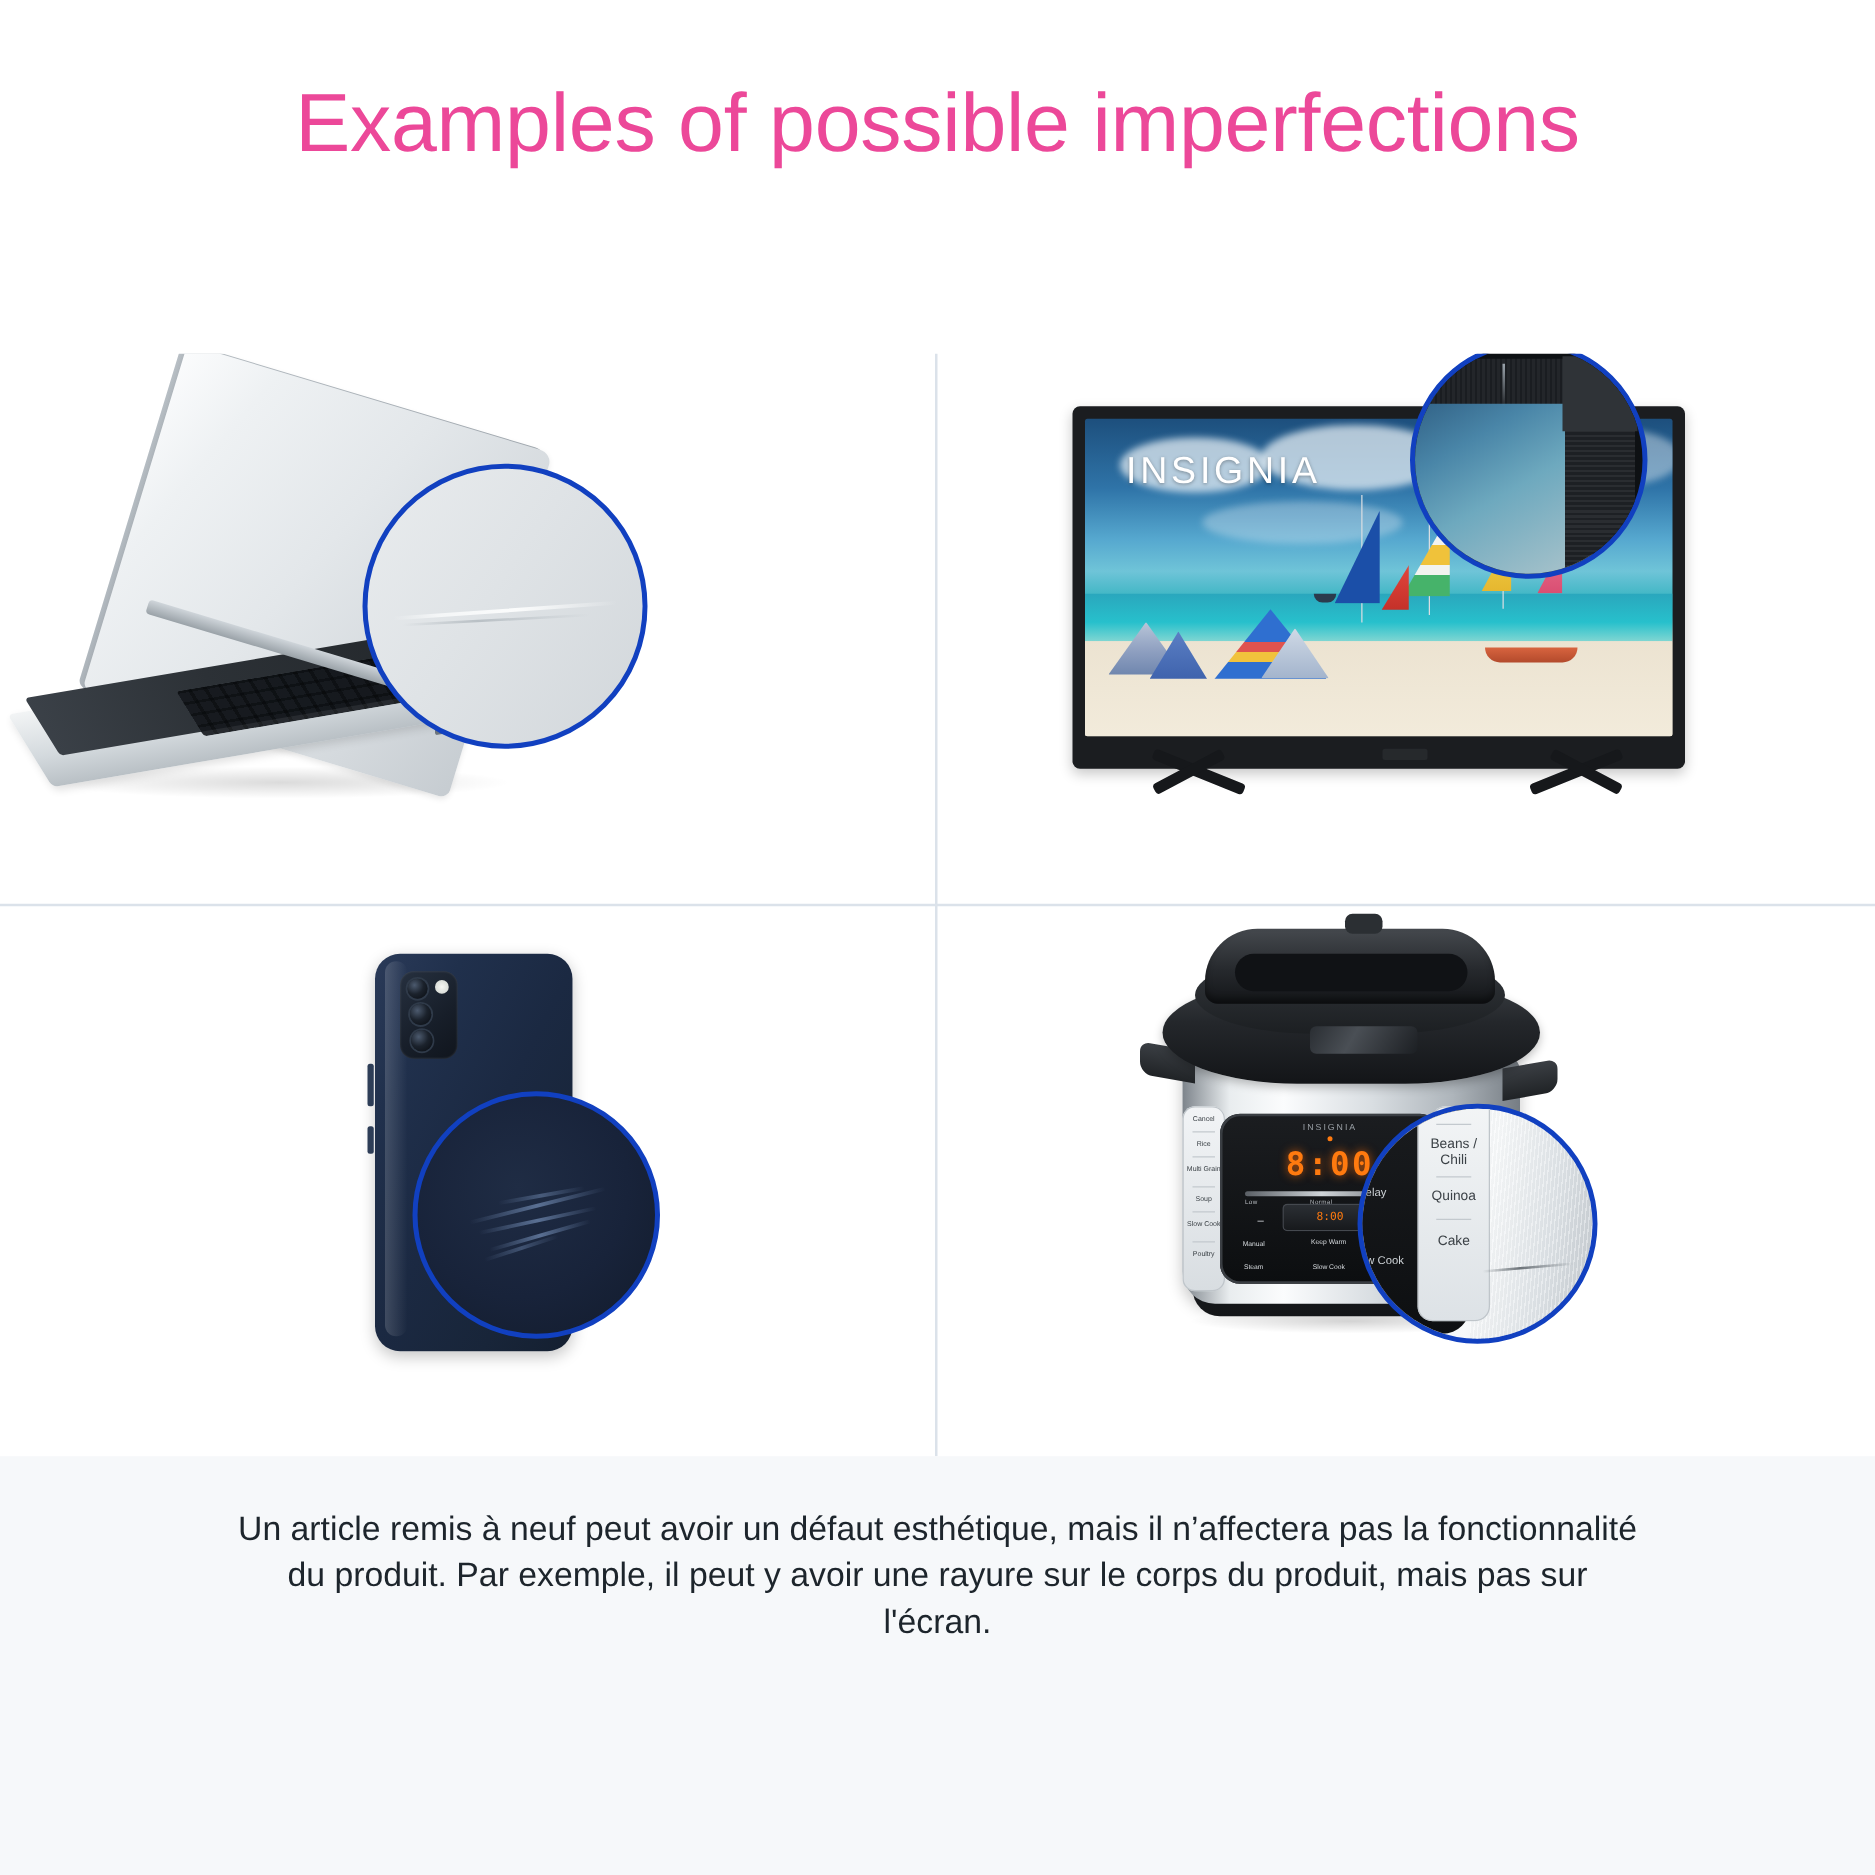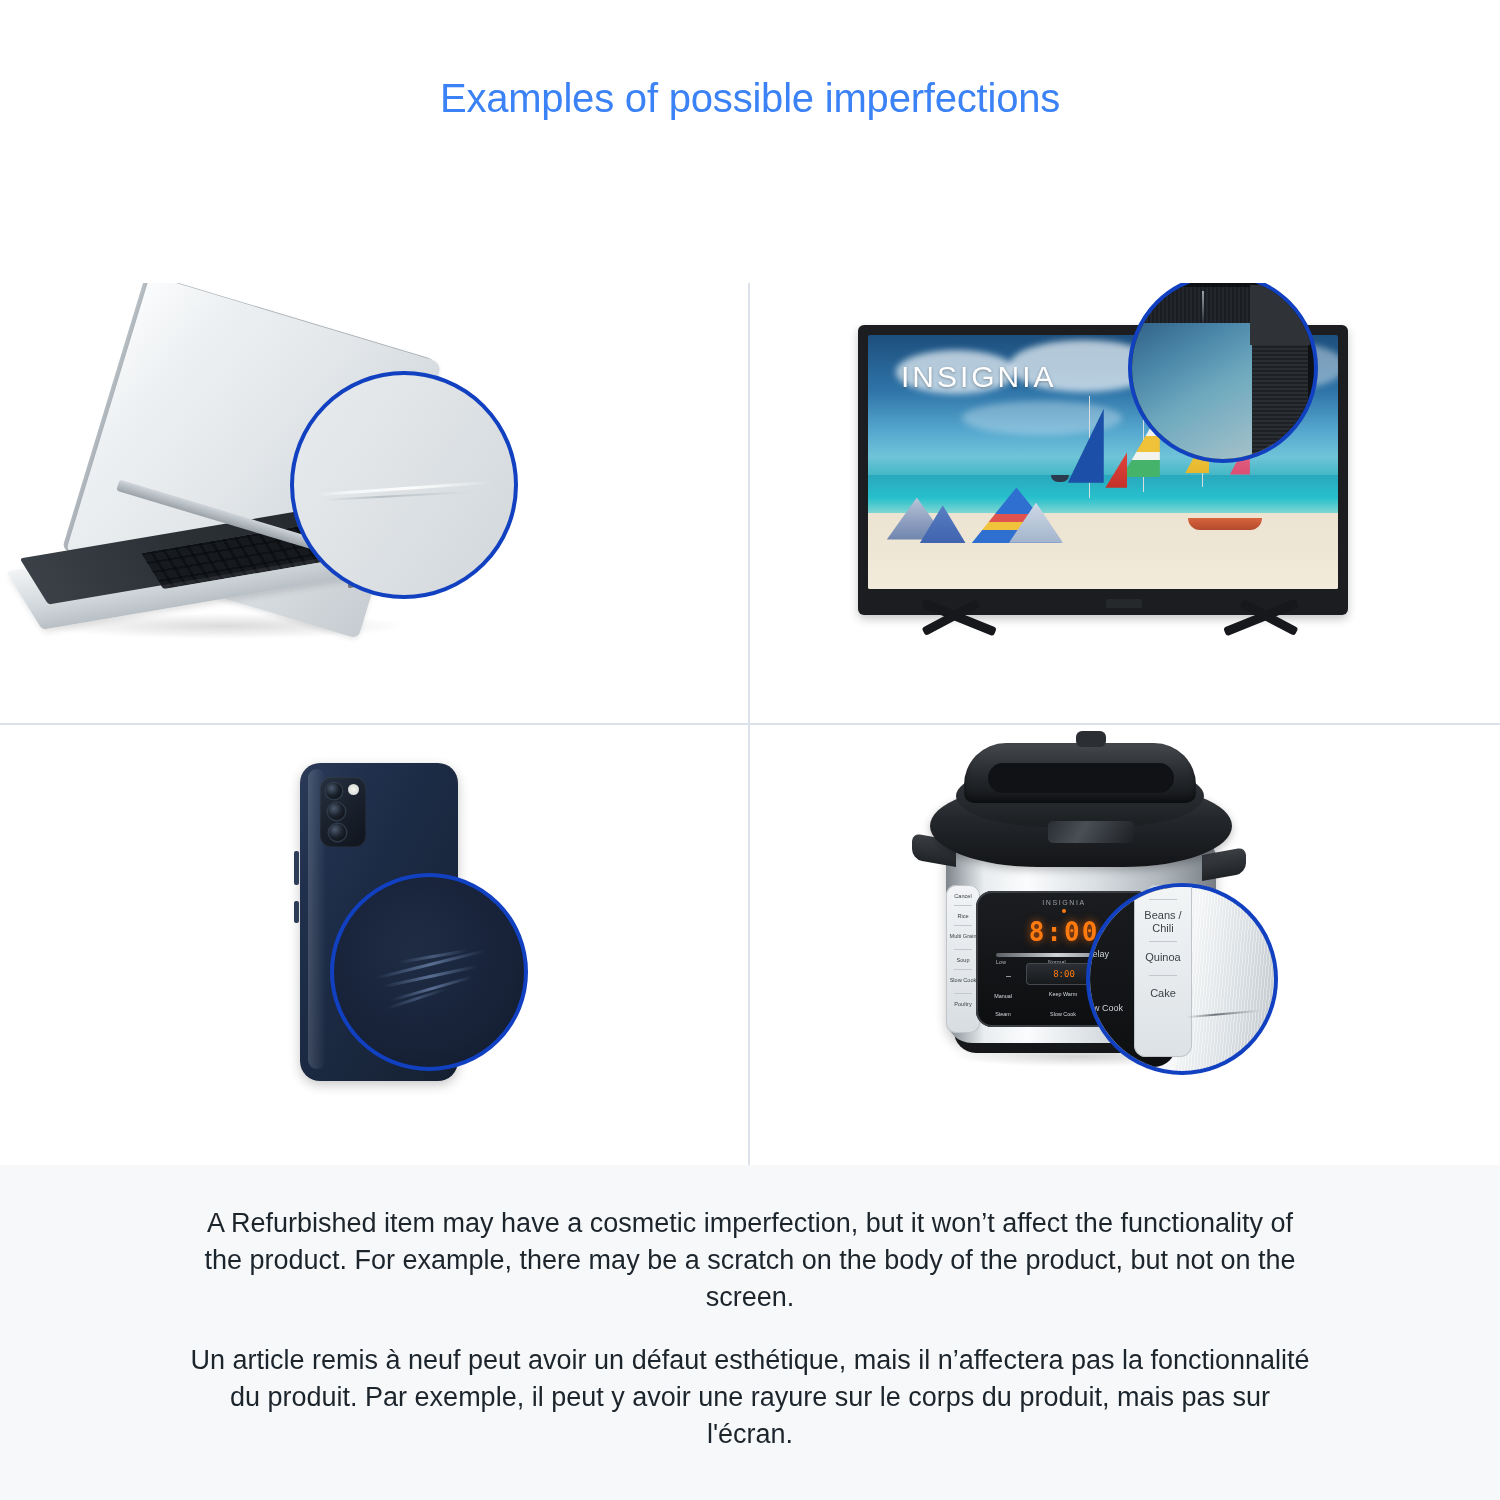--- a/index.html
+++ b/index.html
@@ -10,22 +10,22 @@
     font-family:"Liberation Sans","DejaVu Sans",sans-serif;
     color:#1d252c;
     overflow:hidden;
   }
   .page{position:relative;width:1500px;height:1500px;background:#fff;}
 
   
   .header{position:absolute;left:0;top:0;width:1500px;height:265px;
           display:flex;flex-direction:column;align-items:center;justify-content:flex-start;
           padding-top:62px;box-sizing:border-box;}
-  .title-line{font-size:40px;line-height:72px;font-weight:400;letter-spacing:-0.2px;
-              color:#3b82f6;text-align:center;white-space:nowrap;}
+  .title-line{font-size:66px;line-height:72px;font-weight:400;letter-spacing:-0.2px;
+              color:#ec4899;text-align:center;white-space:nowrap;}
 
   
   .grid{position:absolute;left:0;top:283px;width:1500px;height:882px;}
   .vline{position:absolute;left:748px;top:0;width:1.6px;height:882px;background:#dbe2ea;}
   .hline{position:absolute;left:0;top:440px;width:1500px;height:1.6px;background:#dbe2ea;}
   .cell{position:absolute;width:748px;height:440px;overflow:hidden;}
   .cell.tl{left:0;top:0;}
   .cell.tr{left:750px;top:0;}
   .cell.bl{left:0;top:442px;}
   .cell.br{left:750px;top:442px;}
@@ -423,17 +423,16 @@
           </div>
           <div class="lbl" style="left:-4px;top:62px;">Delay</div>
           <div class="lbl" style="left:-10px;top:116px;">Slow Cook</div>
           <div class="scratch"></div>
         </div>
       </div>
     </div>
   </div>
 
   <div class="footer">
-    <p class="foot-p">A Refurbished item may have a cosmetic imperfection, but it won’t affect the functionality of the product. For example, there may be a scratch on the body of the product, but not on the screen.</p>
     <p class="foot-p">Un article remis à neuf peut avoir un défaut esthétique, mais il n’affectera pas la fonctionnalité du produit. Par exemple, il peut y avoir une rayure sur le corps du produit, mais pas sur l'écran.</p>
   </div>
 
 </div>
 
 </body></html>

